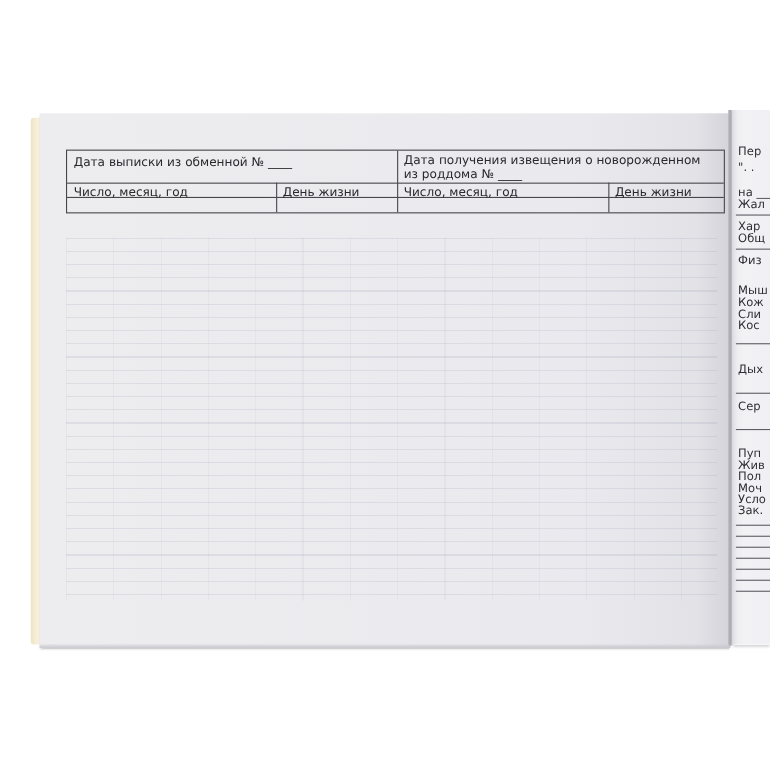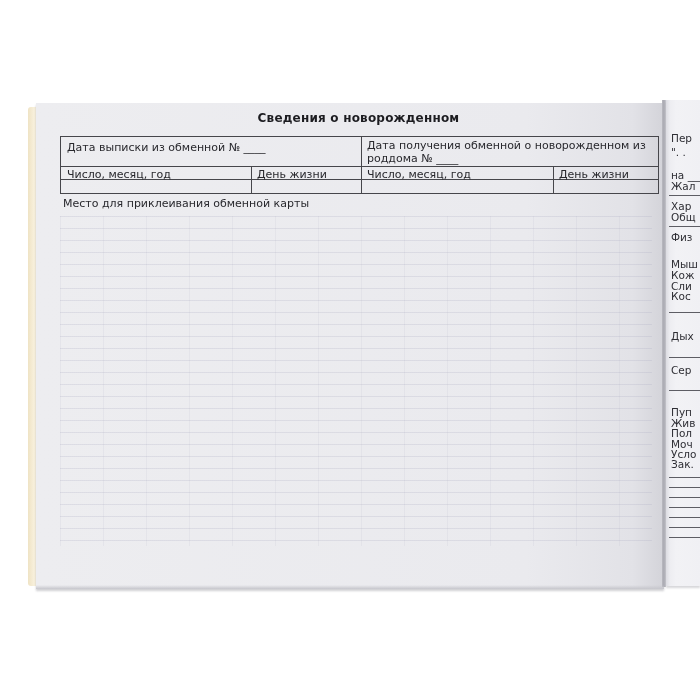--- a/index.html
+++ b/index.html
@@ -78,39 +78,37 @@
 </head>
 <body>
 
 <div id="canvas">
 
   <div class="abs paper-edge"></div>
   <div class="abs left-page"></div>
   <div class="abs page-crease"></div>
   <div class="abs right-page"></div>
 
-  <div class="abs form-title">Сведения о новорожденном</div>
 
   <div class="abs info-table">
     <div class="tline t-h1"></div>
     <div class="tline t-h2"></div>
     <div class="tline t-vmid"></div>
     <div class="tline t-v1"></div>
     <div class="tline t-v2"></div>
 
     <div class="tcell" style="left:6px;top:4px;">Дата выписки из обменной № ____</div>
-    <div class="tcell wrap" style="left:306px;top:2px;width:286px;">Дата получения обменной о новорожденном из роддома № ____</div>
+    <div class="tcell wrap" style="left:306px;top:2px;width:286px;">Дата получения извещения о новорожденном из роддома № ____</div>
 
     <div class="tcell" style="left:6px;top:31px;">Число, месяц, год</div>
     <div class="tcell" style="left:196px;top:31px;">День жизни</div>
     <div class="tcell" style="left:306px;top:31px;">Число, месяц, год</div>
     <div class="tcell" style="left:498px;top:31px;">День жизни</div>
   </div>
 
-  <div class="abs paste-label">Место для приклеивания обменной карты</div>
 
   <div class="abs ghost-grid"></div>
   <div class="abs page-bottom-edge"></div>
 
   <div class="rp-frag" style="top:132px;">Пер</div>
   <div class="rp-frag" style="top:146px;">". .</div>
   <div class="rp-frag" style="top:169px;">на ___</div>
   <div class="rp-frag" style="top:180px;">Жал</div>
   <div class="rp-line" style="top:195px;"></div>
   <div class="rp-frag" style="top:200px;">Хар</div>

